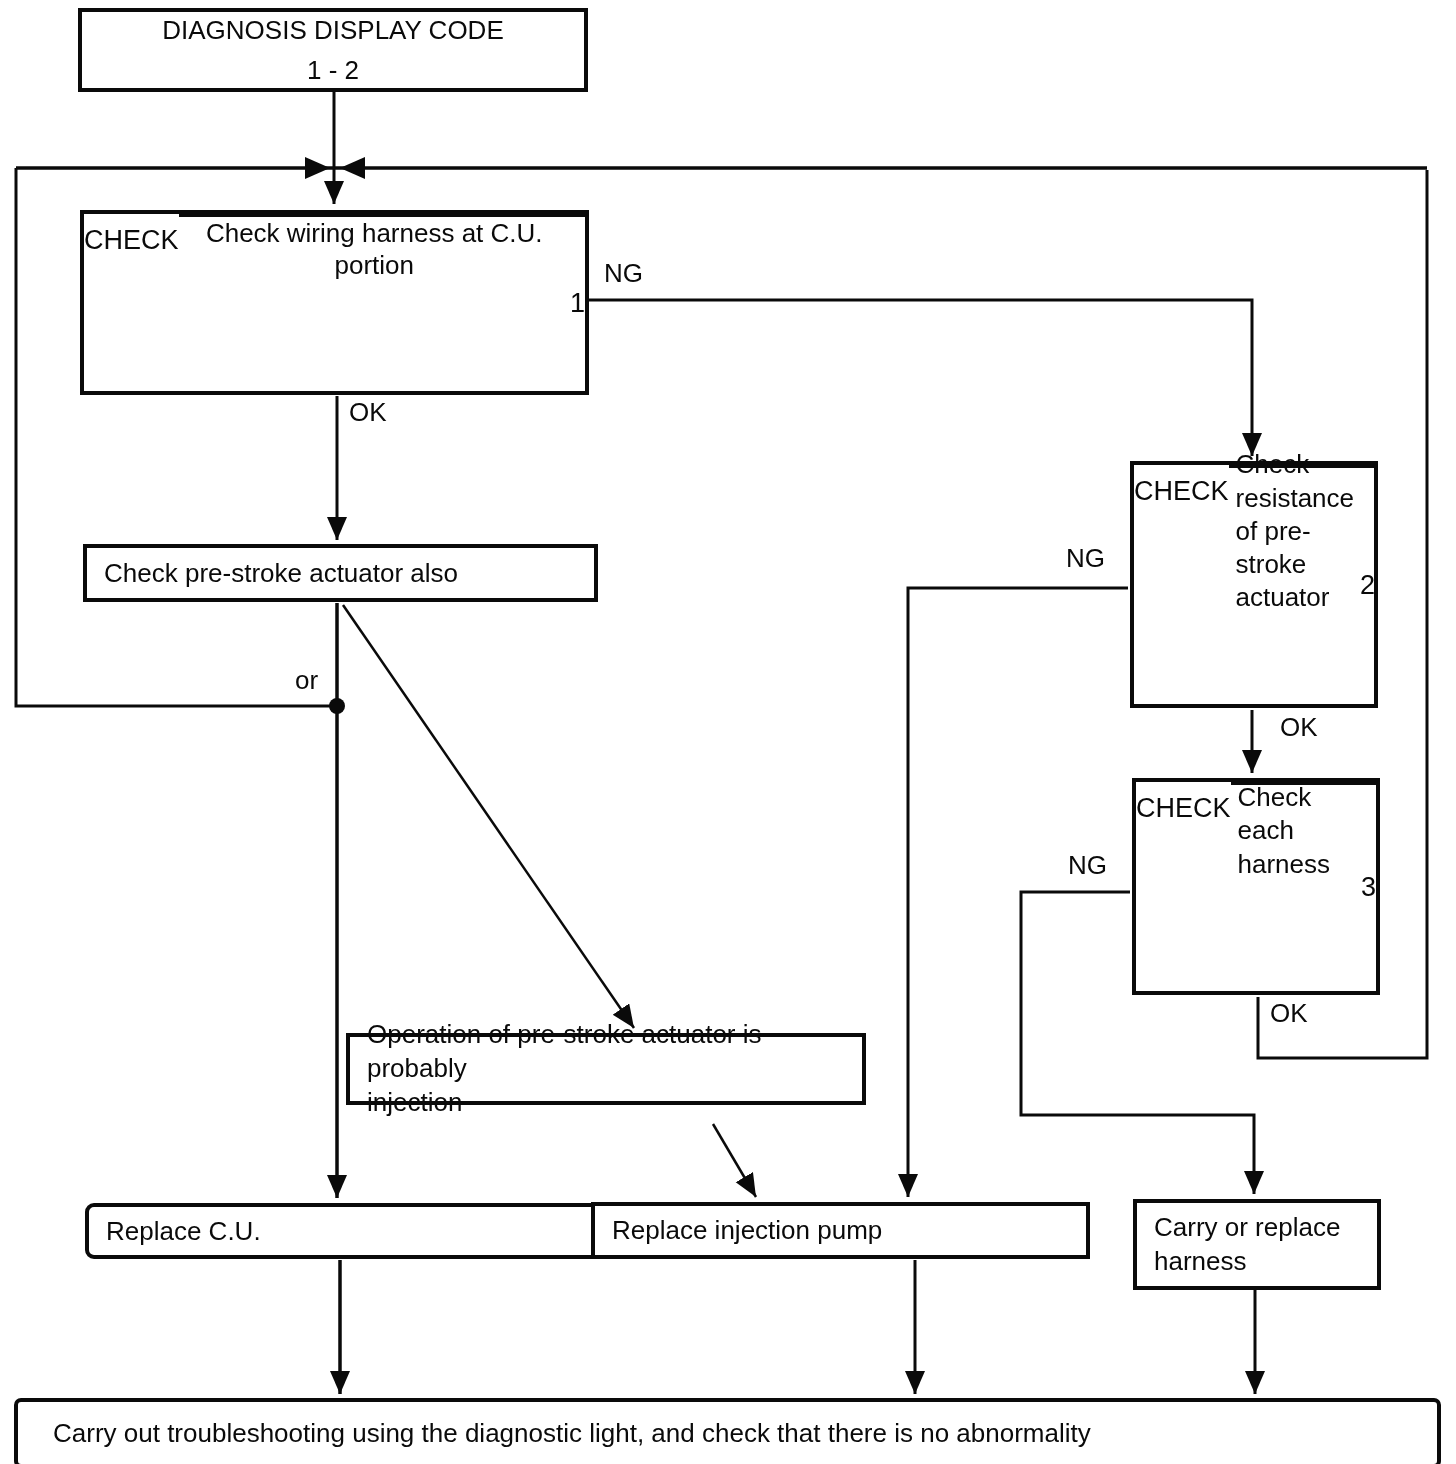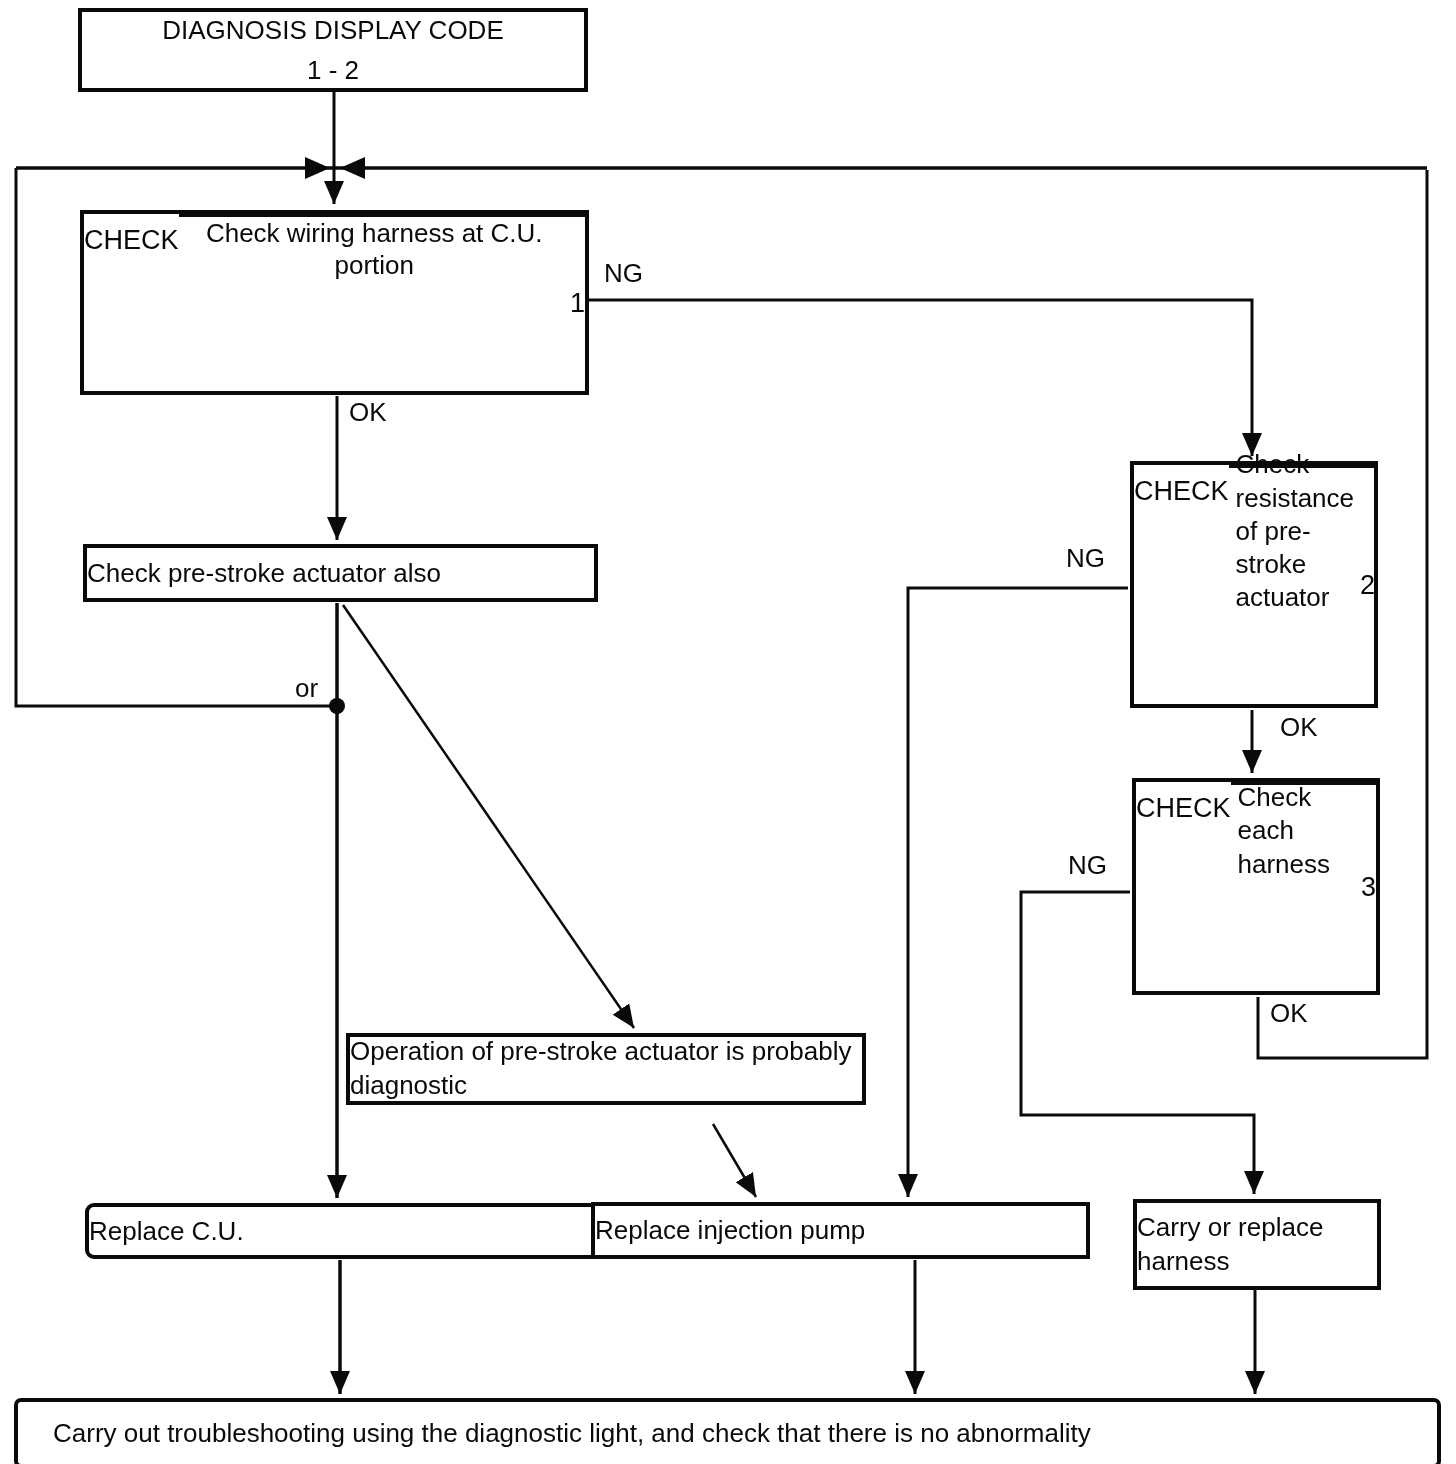--- a/index.html
+++ b/index.html
@@ -27,20 +27,21 @@
     box-sizing: border-box;
     border: 4px solid #0a0a0a;
     background: #ffffff;
     font-size: 26px;
     line-height: 1.25;
   }
   .box.left-text {
     display: flex;
     flex-direction: column;
     justify-content: center;
+    padding-left: 17px;
     padding-right: 8px;
     text-align: left;
   }
   .title-box {
     display: flex;
     flex-direction: column;
     align-items: center;
     justify-content: center;
     gap: 7px;
     font-size: 26px;
@@ -165,21 +166,21 @@
     <div class="check-header" style="height:54px;">CHECK</div>
     <div class="check-body-left" style="height:92px;">
       <div>Check each</div>
       <div>harness</div>
     </div>
     <div class="check-number">3</div>
   </div>
 
   <div class="box left-text" style="left:346px; top:1033px; width:520px; height:72px; line-height:1.3;">
     <div>Operation of pre-stroke actuator is probably</div>
-    <div>diagnostic</div>
+    <div>injection</div>
   </div>
 
   <div class="box left-text" style="left:85px; top:1203px; width:575px; height:56px;border-radius:9px;">
     <div>Replace C.U.</div>
   </div>
 
   <div class="box left-text" style="left:591px; top:1202px; width:499px; height:57px;">
     <div>Replace injection pump</div>
   </div>
 
@@ -191,15 +192,15 @@
   <div class="box left-text" style="left:14px; top:1398px; width:1427px; height:70px; padding-left:35px;border-radius:7px;">
     <div>Carry out troubleshooting using the diagnostic light, and check that there is no abnormality</div>
   </div>
 
   <span class="edge-label" style="left:604px; top:259px;">NG</span>
   <span class="edge-label" style="left:349px; top:398px;">OK</span>
   <span class="edge-label" style="left:1066px; top:544px;">NG</span>
   <span class="edge-label" style="left:1280px; top:713px;">OK</span>
   <span class="edge-label" style="left:1068px; top:851px;">NG</span>
   <span class="edge-label" style="left:1270px; top:999px;">OK</span>
-  <span class="edge-label" style="left:295px; top:666px;margin-top:8px;">or</span>
+  <span class="edge-label" style="left:295px; top:666px;">or</span>
 
 </div>
 
 </body></html>

